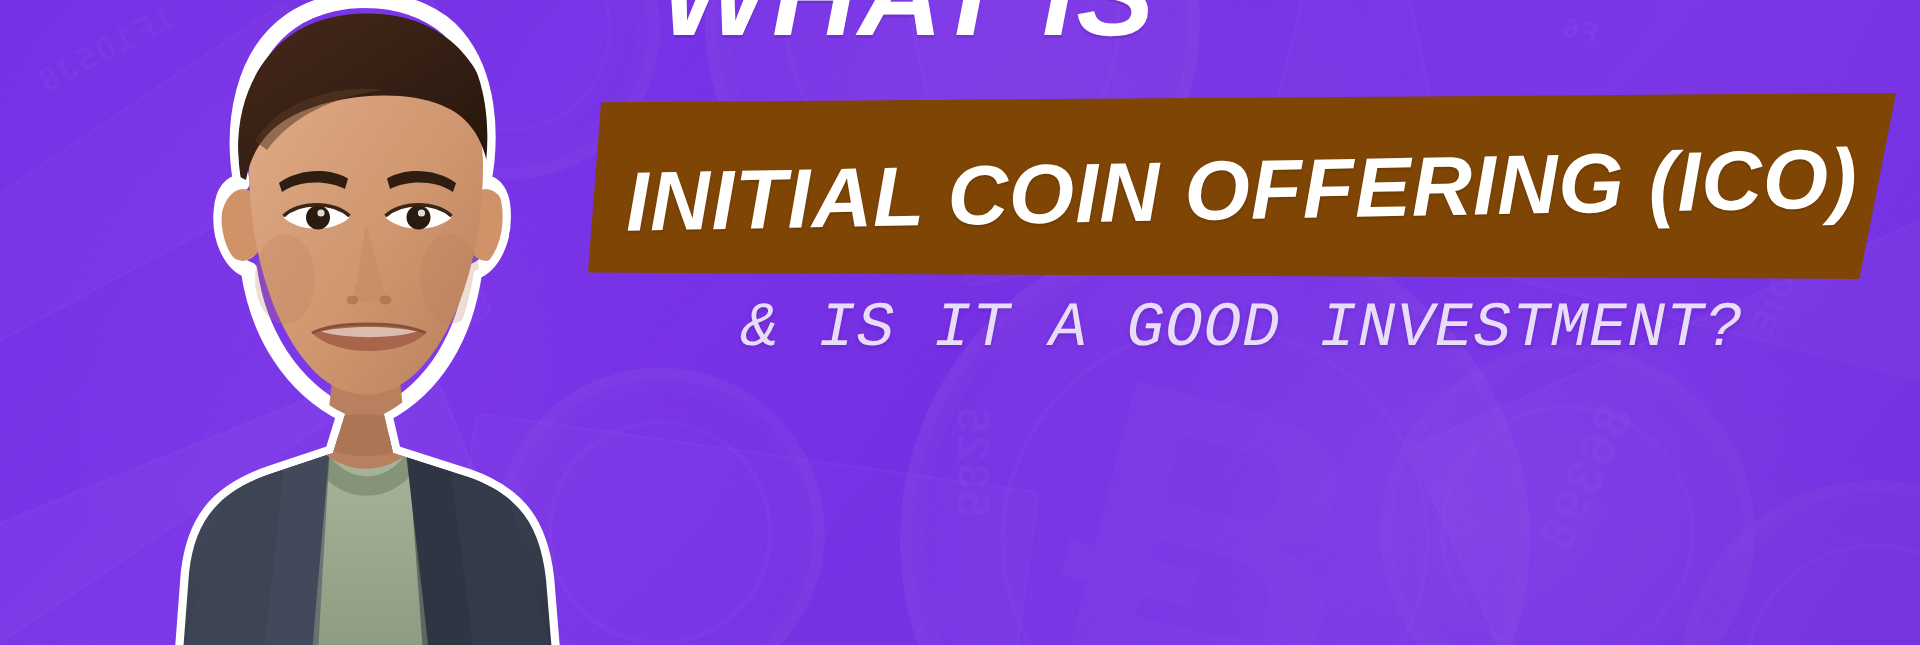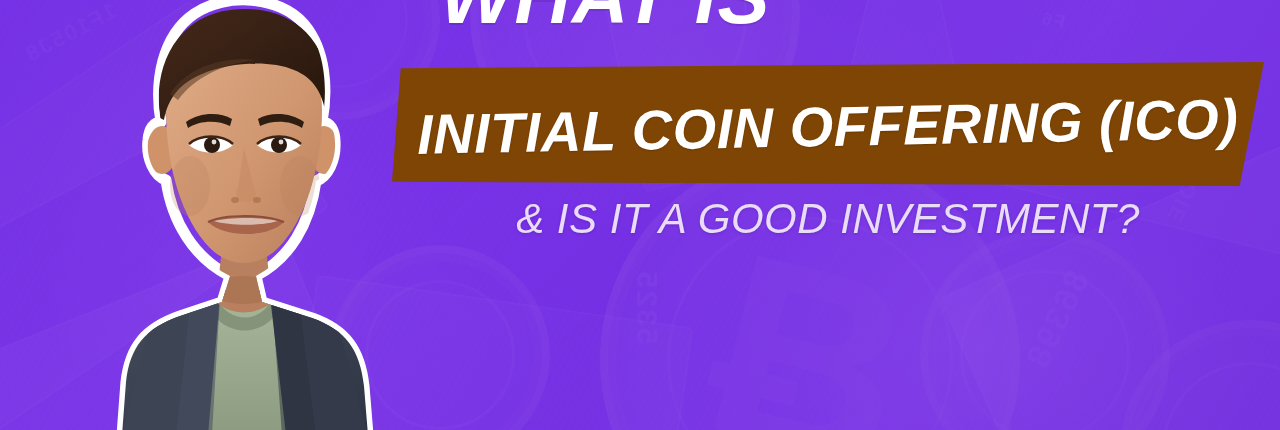--- a/index.html
+++ b/index.html
@@ -192,21 +192,21 @@
     left: 392px;
     top: 188px;
     width: 872px;
     height: 62px;
     display: flex;
     align-items: center;
     justify-content: center;
     z-index: 6;
   }
   .subtitle span {
-    font-family: Liberation Sans, sans-serif;
+    font-family: Liberation Mono, monospace;
     font-style: italic;
     font-weight: 500;
     font-size: 42px;
     letter-spacing: 0.5px;
     color: #e9dcf8;
     white-space: nowrap;
     text-shadow: 0 1px 3px rgba(60,10,120,0.25);
   }
 
   

